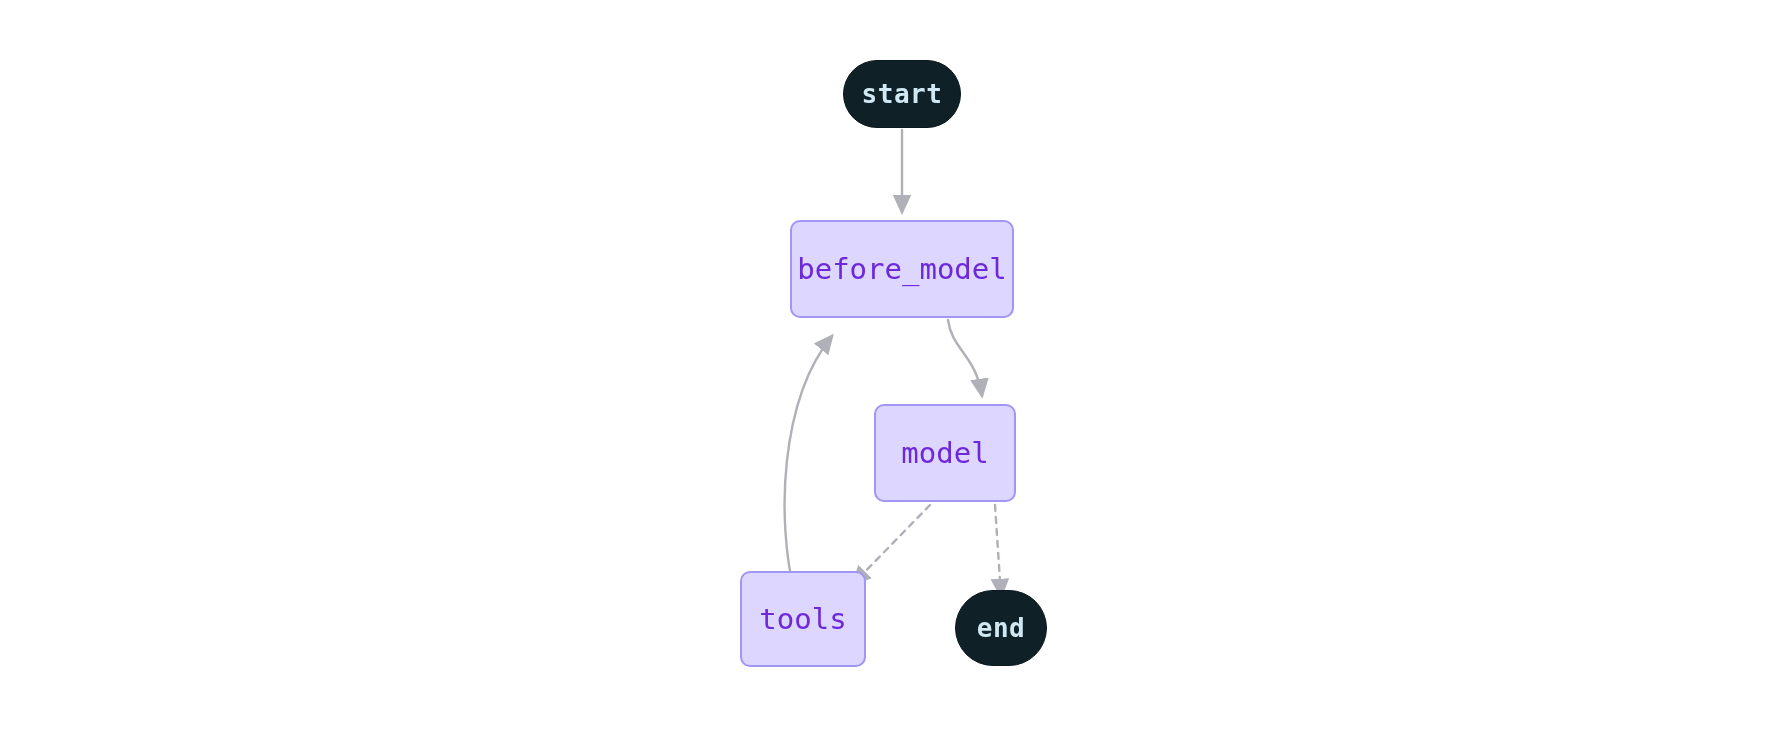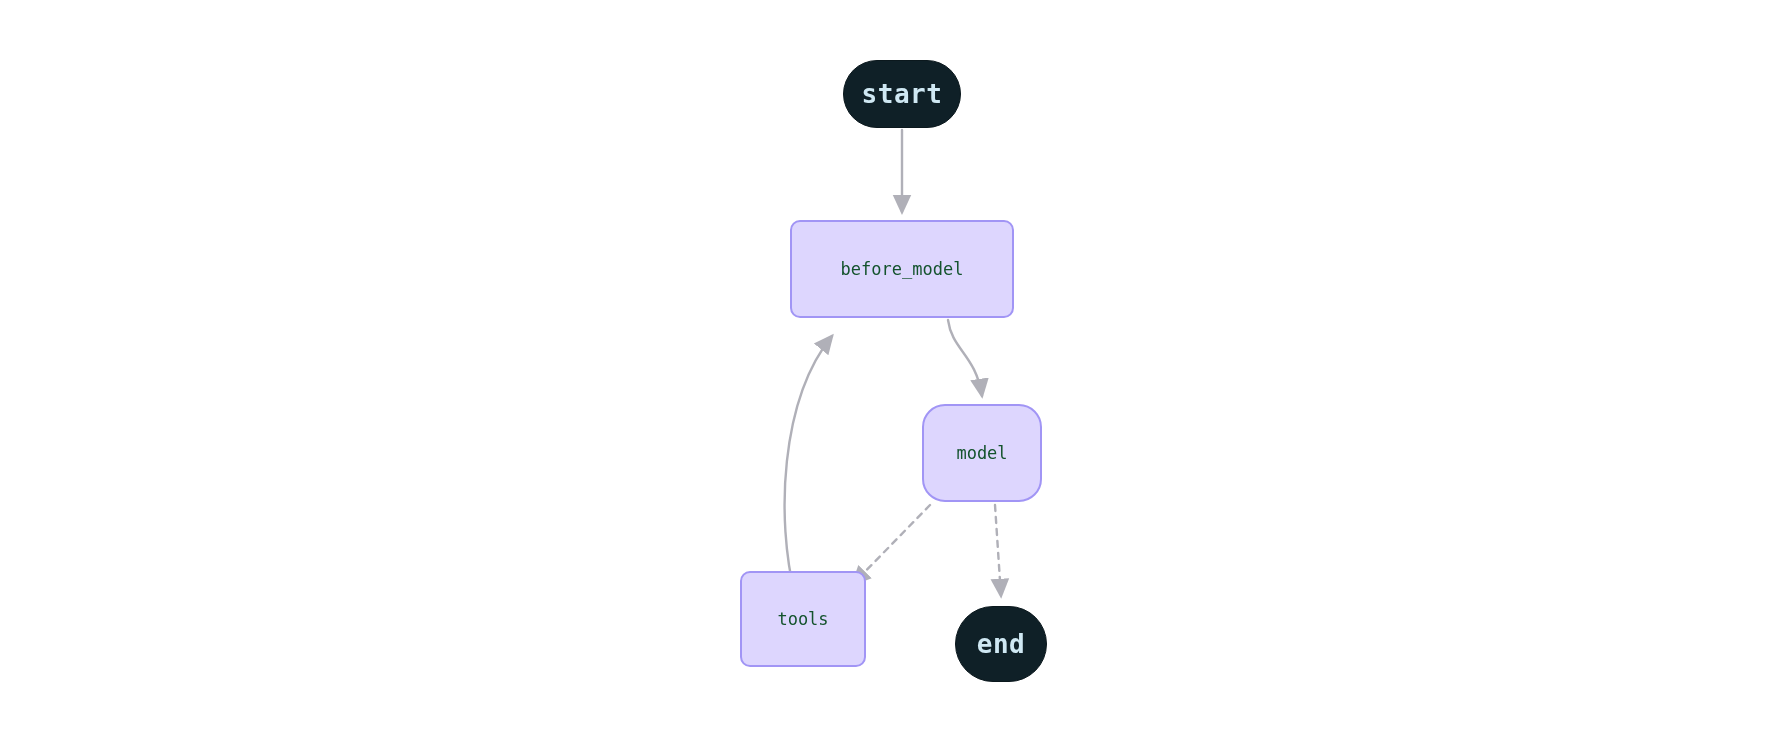--- a/index.html
+++ b/index.html
@@ -40,24 +40,24 @@
     background: #0f2027;
     color: #cfe8f3;
     border: 1px solid #0b181d;
     border-radius: 999px;
     font-size: 26px;
     font-weight: 700;
     letter-spacing: 0.5px;
   }
   .node-step {
     background: #ddd6fe;
-    color: #14532d;
+    color: #6d28d9;
     border: 2px solid #a195f5;
     border-radius: 10px;
-    font-size: 17px;
+    font-size: 29px;
     font-weight: 400;
   }
   .node-label {
     display: block;
     line-height: 1;
   }
 </style>
 </head>
 <body>
 
@@ -78,24 +78,24 @@
       </g>
   </svg>
 
   <div id="node-group">
       <div class="node node-terminal" style="left: 843px; top: 60px; width: 118px; height: 68px;">
         <span class="node-label">start</span>
       </div>
       <div class="node node-step" style="left: 790px; top: 220px; width: 224px; height: 98px;">
         <span class="node-label">before_model</span>
       </div>
-      <div class="node node-step" style="left: 922px; top: 404px; width: 120px; height: 98px; border-radius: 23px;">
+      <div class="node node-step" style="left: 874px; top: 404px; width: 142px; height: 98px;">
         <span class="node-label">model</span>
       </div>
       <div class="node node-step" style="left: 740px; top: 571px; width: 126px; height: 96px;">
         <span class="node-label">tools</span>
       </div>
-      <div class="node node-terminal" style="left: 955px; top: 606px; width: 92px; height: 76px;">
+      <div class="node node-terminal" style="left: 955px; top: 590px; width: 92px; height: 76px;">
         <span class="node-label">end</span>
       </div>
     </div>
 
 </div>
 
 </body></html>

